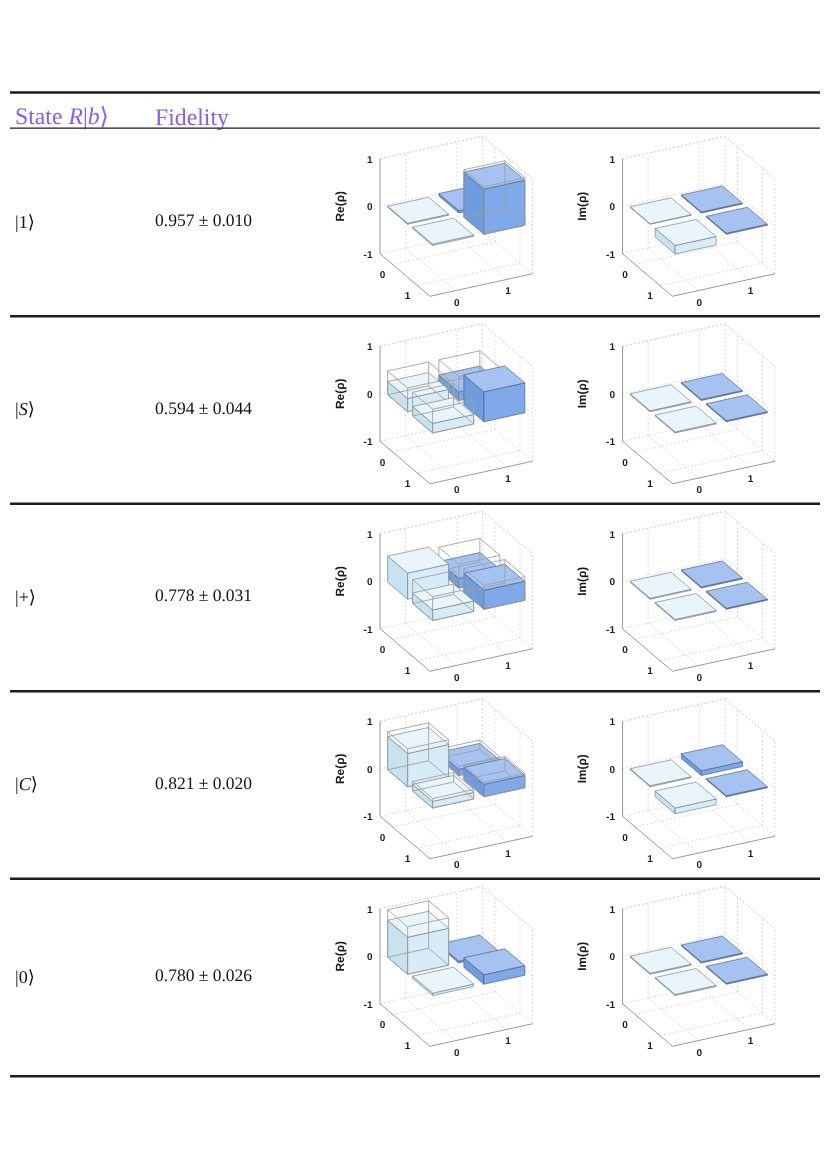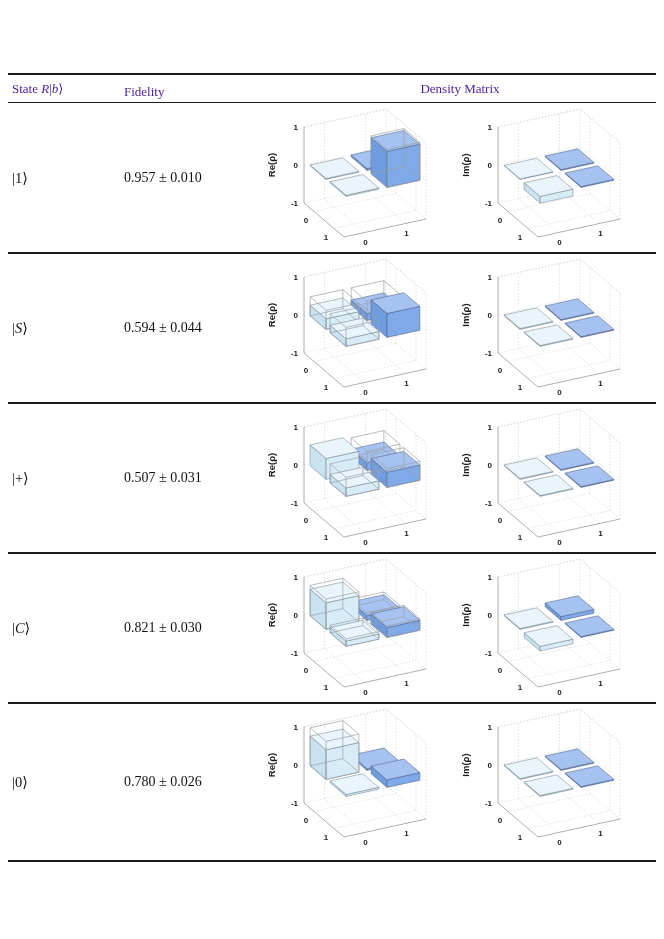--- a/index.html
+++ b/index.html
@@ -1,21 +1,21 @@
 <!DOCTYPE html>
 <html><head>
 <meta charset="utf-8">
 <style>
   html,body{margin:0;padding:0;background:#ffffff;}
   .page{position:relative;width:664px;height:939px;background:#fff;
         font-family:"Liberation Serif",serif;color:#111;overflow:hidden;}
   .hr{position:absolute;left:8px;width:648px;background:#1c1c1c;}
   .hr.w15{height:1.6px}
   .hr.w10{height:1px}
-  .thead-span{position:absolute;font-size:13px;color:#4c1d95;white-space:nowrap;}
+  .thead-span{position:absolute;font-size:19px;color:#8b5cf6;white-space:nowrap;}
   .col-state{left:12px;top:81px}
   .col-fid{left:124px;top:84px}
   .col-dm{left:270px;top:81px;width:380px;text-align:center}
   .it{font-style:italic}
   .trow{position:absolute;left:0;width:664px;}
   .state{position:absolute;left:12px;top:50%;transform:translateY(-50%);
          font-size:14.5px;white-space:nowrap;}
   .fid{position:absolute;left:124px;top:50%;transform:translateY(-50%);
        font-size:14px;white-space:nowrap;font-family:Liberation Serif, serif;}
   .sym{font-style:normal}
@@ -27,21 +27,20 @@
 </style>
 </head>
 <body>
 
 <div class="page">
 
   <div class="hr w15" style="top:73px"></div>
 
   <span class="thead-span col-state"><span>State </span><span class="it">R</span><span>|</span><span class="it">b</span><span>⟩</span></span>
   <span class="thead-span col-fid">Fidelity</span>
-  <span class="thead-span col-dm">Density Matrix</span>
 
   <div class="hr w10" style="top:102px"></div>
 
   <div class="trow" style="top:103px;height:150px">
     <span class="state"><span>|</span><span class="sym">1</span><span>⟩</span></span>
     <span class="fid">0.957 ± 0.010</span>
     <svg class="plot re" viewBox="0 0 185 150">
         <path d="M62.5,95.5 L 62.5,19.5" fill="none" stroke="#cfd2d4" stroke-width="0.7" stroke-dasharray="1.4,1.8"></path>
         <path d="M62.5,95.5 L 102.5,129.5" fill="none" stroke="#cfd2d4" stroke-width="0.7" stroke-dasharray="1.4,1.8"></path>
         <path d="M103.5,86.5 L 103.5,10.5" fill="none" stroke="#cfd2d4" stroke-width="0.7" stroke-dasharray="1.4,1.8"></path>
@@ -217,21 +216,21 @@
         <path d="M109.1,70.0 L 141.9,62.8 L 157.9,76.4 L 125.1,83.6 Z" fill="#a6c2f0" stroke="#46597a" stroke-width="0.5" stroke-linejoin="round"></path>
         <path d="M68.1,79.0 L 84.1,92.6 L 84.1,93.4 L 68.1,79.8 Z" fill="#c9e2f0" stroke="#6a7a85" stroke-width="0.5" stroke-linejoin="round"></path>
         <path d="M84.1,92.6 L 116.9,85.4 L 116.9,86.2 L 84.1,93.4 Z" fill="#d8ecf7" stroke="#6a7a85" stroke-width="0.5" stroke-linejoin="round"></path>
         <path d="M68.1,79.0 L 100.9,71.8 L 116.9,85.4 L 84.1,92.6 Z" fill="#e9f4fb" stroke="#6a7a85" stroke-width="0.5" stroke-linejoin="round"></path>
       </svg>
   </div>
   <div class="hr w15" style="top:402px"></div>
 
   <div class="trow" style="top:403px;height:150px">
     <span class="state"><span>|</span><span class="sym">+</span><span>⟩</span></span>
-    <span class="fid">0.507 ± 0.031</span>
+    <span class="fid">0.778 ± 0.031</span>
     <svg class="plot re" viewBox="0 0 185 150">
         <path d="M62.5,95.5 L 62.5,19.5" fill="none" stroke="#cfd2d4" stroke-width="0.7" stroke-dasharray="1.4,1.8"></path>
         <path d="M62.5,95.5 L 102.5,129.5" fill="none" stroke="#cfd2d4" stroke-width="0.7" stroke-dasharray="1.4,1.8"></path>
         <path d="M103.5,86.5 L 103.5,10.5" fill="none" stroke="#cfd2d4" stroke-width="0.7" stroke-dasharray="1.4,1.8"></path>
         <path d="M103.5,86.5 L 143.5,120.5" fill="none" stroke="#cfd2d4" stroke-width="0.7" stroke-dasharray="1.4,1.8"></path>
         <path d="M134.0,90.5 L 134.0,14.5" fill="none" stroke="#cfd2d4" stroke-width="0.7" stroke-dasharray="1.4,1.8"></path>
         <path d="M52.0,108.5 L 134.0,90.5" fill="none" stroke="#cfd2d4" stroke-width="0.7" stroke-dasharray="1.4,1.8"></path>
         <path d="M154.0,107.5 L 154.0,31.5" fill="none" stroke="#cfd2d4" stroke-width="0.7" stroke-dasharray="1.4,1.8"></path>
         <path d="M72.0,125.5 L 154.0,107.5" fill="none" stroke="#cfd2d4" stroke-width="0.7" stroke-dasharray="1.4,1.8"></path>
         <path d="M42.0,62.0 L 124.0,44.0 L 164.0,78.0" fill="none" stroke="#cfd2d4" stroke-width="0.7" stroke-dasharray="1.4,1.8"></path>
@@ -315,21 +314,21 @@
         <path d="M109.1,70.0 L 141.9,62.8 L 157.9,76.4 L 125.1,83.6 Z" fill="#a6c2f0" stroke="#46597a" stroke-width="0.5" stroke-linejoin="round"></path>
         <path d="M68.1,79.0 L 84.1,92.6 L 84.1,93.4 L 68.1,79.8 Z" fill="#c9e2f0" stroke="#6a7a85" stroke-width="0.5" stroke-linejoin="round"></path>
         <path d="M84.1,92.6 L 116.9,85.4 L 116.9,86.2 L 84.1,93.4 Z" fill="#d8ecf7" stroke="#6a7a85" stroke-width="0.5" stroke-linejoin="round"></path>
         <path d="M68.1,79.0 L 100.9,71.8 L 116.9,85.4 L 84.1,92.6 Z" fill="#e9f4fb" stroke="#6a7a85" stroke-width="0.5" stroke-linejoin="round"></path>
       </svg>
   </div>
   <div class="hr w15" style="top:552px"></div>
 
   <div class="trow" style="top:553px;height:150px">
     <span class="state"><span>|</span><span class="sym italic">C</span><span>⟩</span></span>
-    <span class="fid">0.821 ± 0.030</span>
+    <span class="fid">0.821 ± 0.020</span>
     <svg class="plot re" viewBox="0 0 185 150">
         <path d="M62.5,95.5 L 62.5,19.5" fill="none" stroke="#cfd2d4" stroke-width="0.7" stroke-dasharray="1.4,1.8"></path>
         <path d="M62.5,95.5 L 102.5,129.5" fill="none" stroke="#cfd2d4" stroke-width="0.7" stroke-dasharray="1.4,1.8"></path>
         <path d="M103.5,86.5 L 103.5,10.5" fill="none" stroke="#cfd2d4" stroke-width="0.7" stroke-dasharray="1.4,1.8"></path>
         <path d="M103.5,86.5 L 143.5,120.5" fill="none" stroke="#cfd2d4" stroke-width="0.7" stroke-dasharray="1.4,1.8"></path>
         <path d="M134.0,90.5 L 134.0,14.5" fill="none" stroke="#cfd2d4" stroke-width="0.7" stroke-dasharray="1.4,1.8"></path>
         <path d="M52.0,108.5 L 134.0,90.5" fill="none" stroke="#cfd2d4" stroke-width="0.7" stroke-dasharray="1.4,1.8"></path>
         <path d="M154.0,107.5 L 154.0,31.5" fill="none" stroke="#cfd2d4" stroke-width="0.7" stroke-dasharray="1.4,1.8"></path>
         <path d="M72.0,125.5 L 154.0,107.5" fill="none" stroke="#cfd2d4" stroke-width="0.7" stroke-dasharray="1.4,1.8"></path>
         <path d="M42.0,62.0 L 124.0,44.0 L 164.0,78.0" fill="none" stroke="#cfd2d4" stroke-width="0.7" stroke-dasharray="1.4,1.8"></path>

